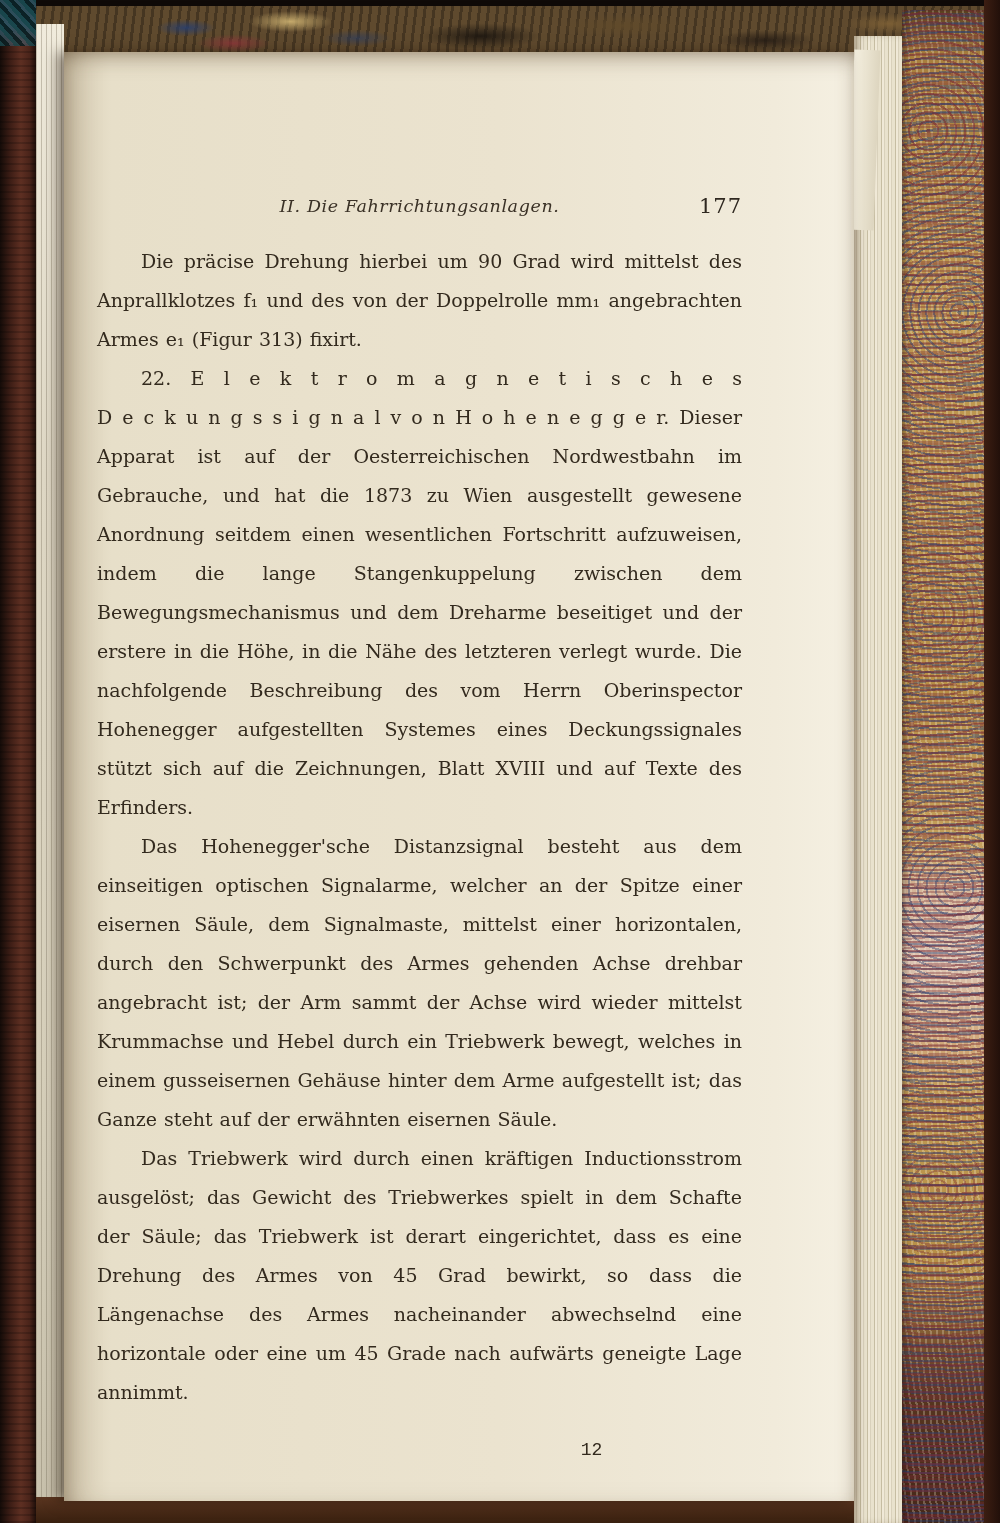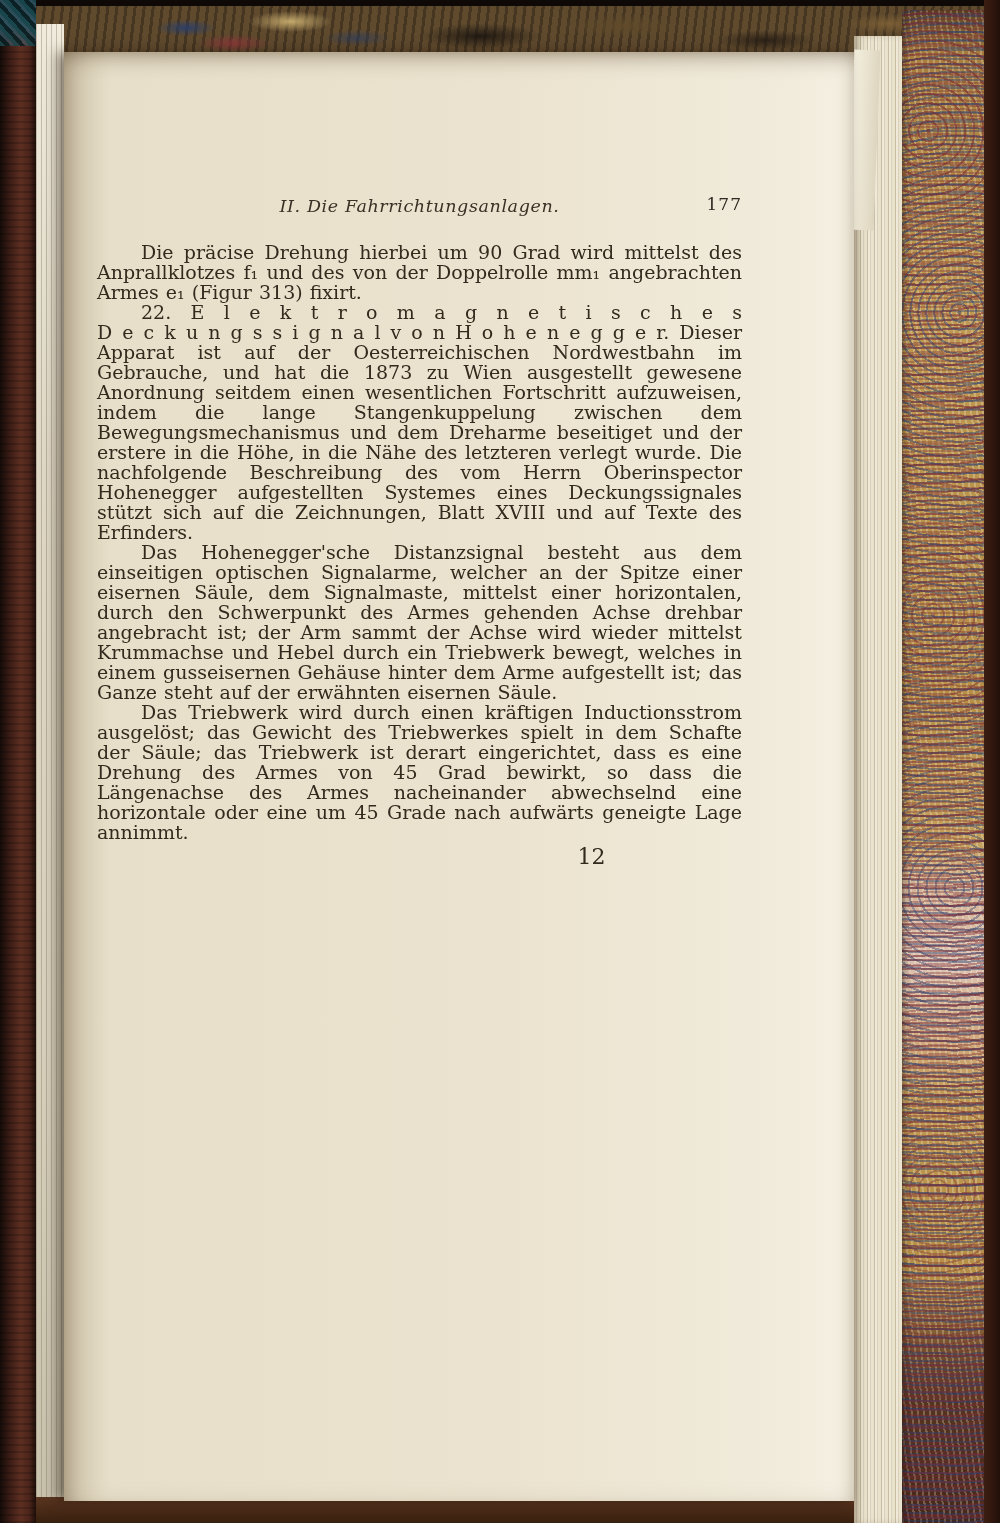--- a/index.html
+++ b/index.html
@@ -121,33 +121,34 @@
   .text-col { padding:142px 112px 0 33px; }
 
   .header { position:relative; height:28px; margin-bottom:20px; }
   .running-title {
     position:absolute; left:0; right:0; top:2px;
     text-align:center; font-style:italic;
     font-size:17.5px; letter-spacing:.6px; color:#3a3126;
   }
   .page-number {
     position:absolute; right:0; top:0;
-    font-size:17px; letter-spacing:1px; color:#2f2820;
+    font-size:21px; letter-spacing:1px; color:#2f2820;
   }
 
   .body p {
-    font-size:19px; line-height:20px;
+    font-size:19px; line-height:39px;
     text-align:justify; text-indent:44px;
     word-spacing:1px;
   }
 
   .signature {
-    margin-top:2px;
-    text-align:center; font-size:22px;
+    margin-top:28px;
+    text-align:center; font-size:18px;
     transform:translateX(172px);
+    font-family:Liberation Mono, monospace;
   }
 </style>
 </head>
 <body>
 
 <div class="scene">
 
   <div class="top-strip"></div>
   <div class="top-cover"></div>
 

